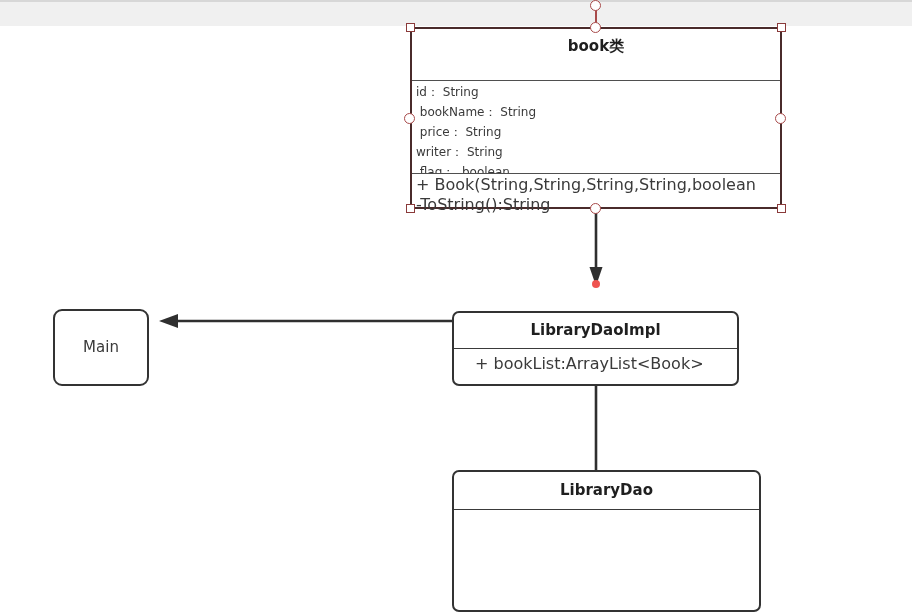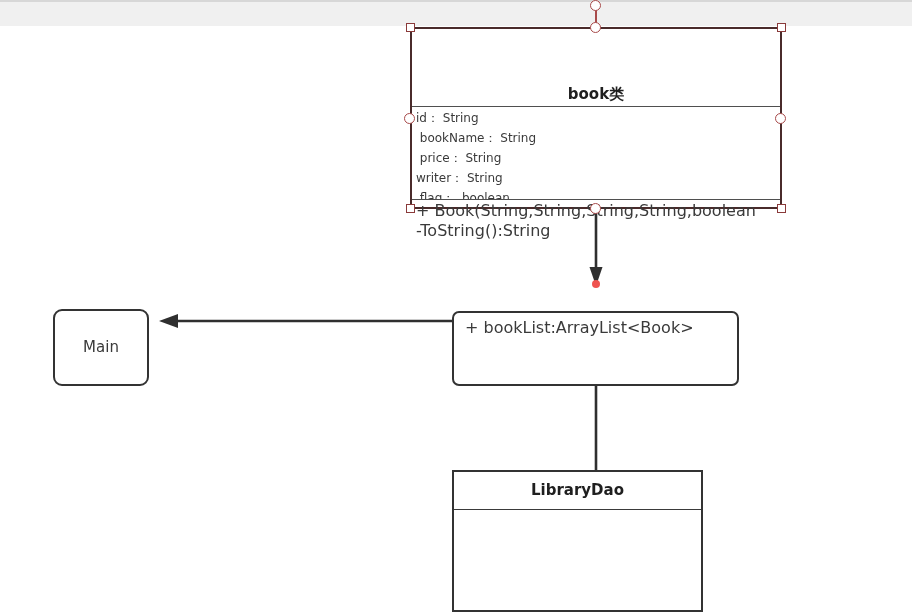--- a/index.html
+++ b/index.html
@@ -51,25 +51,24 @@
     white-space: pre;
   }
 
   
   #book-box {
     left: 410px; top: 1px;
     width: 372px; height: 182px;
     border: 2.5px solid #4a2b2b;
   }
   #book-box .title {
-    height: 30px;
+    height: 52px;
     line-height: 34px;
     font-size: 15px;
     border-bottom: 1.5px solid #4f4f4f;
-    margin-top: 48px;
   }
   #book-box .attrs {
     height: 93px;
     padding: 1px 0 0 4px;
     font-size: 12px;
     line-height: 20px;
     border-bottom: 1.5px solid #4f4f4f;
     overflow: hidden;
   }
   #book-box .ops {
@@ -124,31 +123,31 @@
     border: 2.5px solid #333333;
     border-radius: 7px;
   }
   #impl-box .title {
     height: 36px;
     line-height: 34px;
     font-size: 15px;
     border-bottom: 1.5px solid #3a3a3a;
   }
   #impl-box .ops {
-    padding: 5px 0 0 11px;
+    padding: 5px 0 0 21px;
     font-size: 16px;
     line-height: 20px;
   }
 
   
   #dao-box {
     left: 452px; top: 444px;
-    width: 251px; height: 142px;
+    width: 309px; height: 142px;
     border: 2.5px solid #333333;
-    border-radius: 0;
+    border-radius: 7px;
   }
   #dao-box .title {
     height: 38px;
     line-height: 36px;
     font-size: 15px;
     border-bottom: 1.5px solid #3a3a3a;
   }
   #dao-box .ops {
     padding: 3px 0 0 11px;
     font-size: 16px;
@@ -213,20 +212,21 @@
 
   <div class="handle-sq" style="left:406px; top:178px;"></div>
   <div class="handle-circ" style="left:590px; top:177px;"></div>
   <div class="handle-sq" style="left:777px; top:178px;"></div>
 
   <div class="uml-box" id="main-box">
     <div class="title">Main</div>
   </div>
 
   <div class="uml-box" id="impl-box">
+    <div class="title">LibraryDaoImpl</div>
     <div class="compartment ops">+ bookList:ArrayList&lt;Book&gt;</div>
   </div>
 
   <div class="uml-box" id="dao-box">
     <div class="title">LibraryDao</div>
   </div>
 
 </div>
 
 </body></html>

